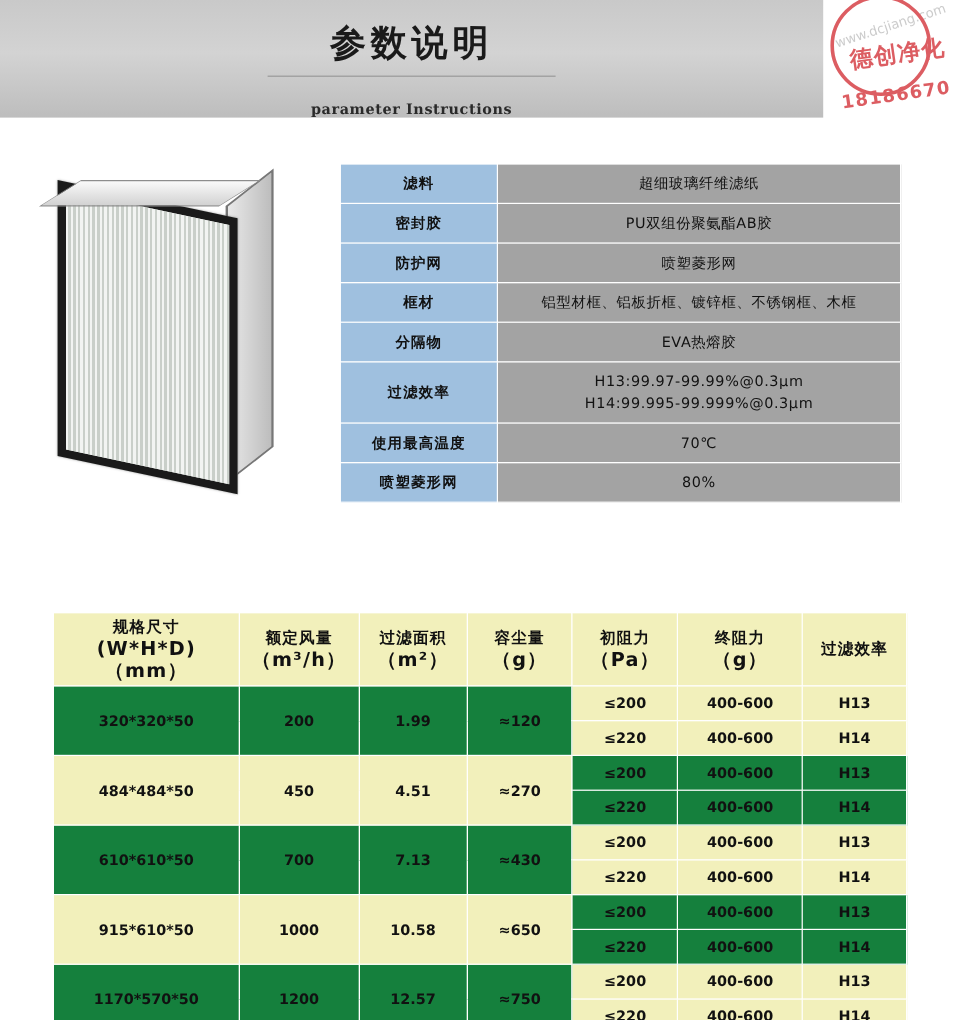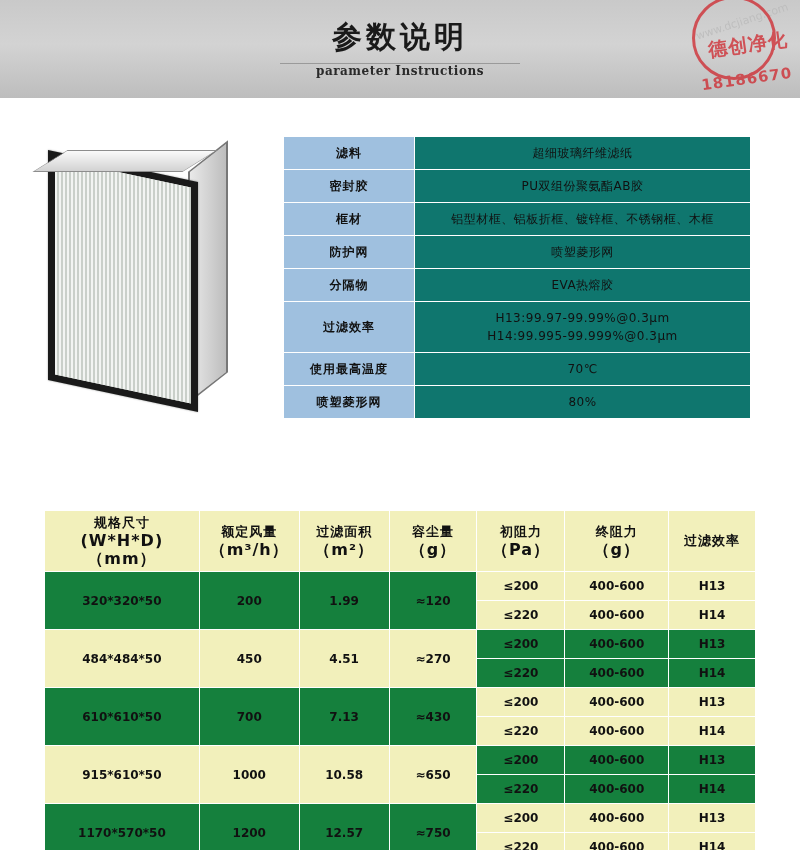--- a/index.html
+++ b/index.html
@@ -10,21 +10,21 @@
     width: 800px;
     height: 850px;
     background: #ffffff;
     font-family: "Liberation Sans", sans-serif;
     overflow: hidden;
     position: relative;
   }
 
   
   .header {
-    width: 800px;
+    width: 686px;
     height: 98px;
     background: linear-gradient(to bottom, #c9c9c9 0%, #d3d3d3 45%, #bdbdbd 100%);
     position: relative;
     box-sizing: border-box;
   }
   .header-title {
     text-align: center;
     font-family: "DejaVu Serif", serif;
     font-weight: bold;
     font-size: 30px;
@@ -39,21 +39,21 @@
     background: #9a9a9a;
     margin: 9px auto 0 auto;
   }
   .header-sub {
     text-align: center;
     font-family: "DejaVu Serif", serif;
     font-weight: bold;
     font-size: 12px;
     color: #2a2a2a;
     letter-spacing: 0.5px;
-    margin-top: 0;
+    margin-top: 20px;
   }
 
   
   .content {
     position: relative;
     width: 800px;
   }
   .photo-wrap {
     position: absolute;
     left: 22px;
@@ -131,21 +131,21 @@
     font-family: "DejaVu Sans", sans-serif;
   }
   .spec-label {
     background: #9fc0df;
     width: 122px;
     font-weight: bold;
     letter-spacing: 1px;
     margin-left: 20px;
   }
   .spec-value {
-    background: #0f766e;
+    background: #a3a3a3;
     letter-spacing: 0.5px;
   }
   .spec-value .line { display: block; line-height: 18px; }
   .spec-tall td { height: 46px; }
 
   
   .data-table {
     position: absolute;
     left: 44px;
     top: 412px;
@@ -255,26 +255,26 @@
     <tbody>
       <tr>
         <td class="spec-label">滤料</td>
         <td class="spec-value">超细玻璃纤维滤纸</td>
       </tr>
       <tr>
         <td class="spec-label">密封胶</td>
         <td class="spec-value">PU双组份聚氨酯AB胶</td>
       </tr>
       <tr>
+        <td class="spec-label">防护网</td>
+        <td class="spec-value">喷塑菱形网</td>
+      </tr>
+      <tr>
         <td class="spec-label">框材</td>
         <td class="spec-value">铝型材框、铝板折框、镀锌框、不锈钢框、木框</td>
-      </tr>
-      <tr>
-        <td class="spec-label">防护网</td>
-        <td class="spec-value">喷塑菱形网</td>
       </tr>
       <tr>
         <td class="spec-label">分隔物</td>
         <td class="spec-value">EVA热熔胶</td>
       </tr>
       <tr class="spec-tall">
         <td class="spec-label">过滤效率</td>
         <td class="spec-value">
           <span class="line">H13:99.97-99.99%@0.3μm</span>
           <span class="line">H14:99.995-99.999%@0.3μm</span>

